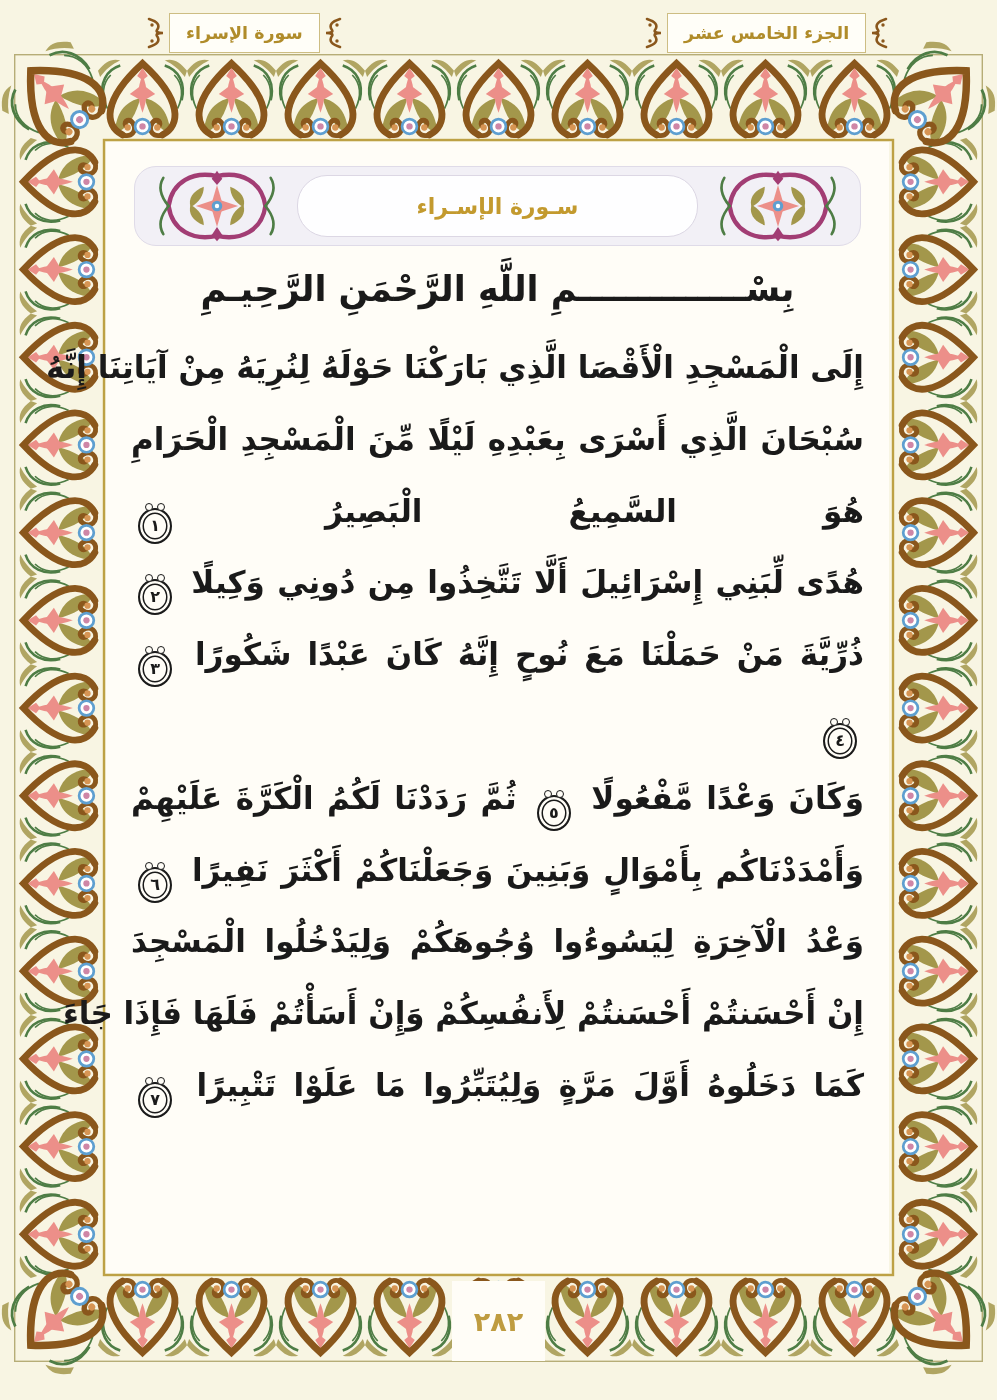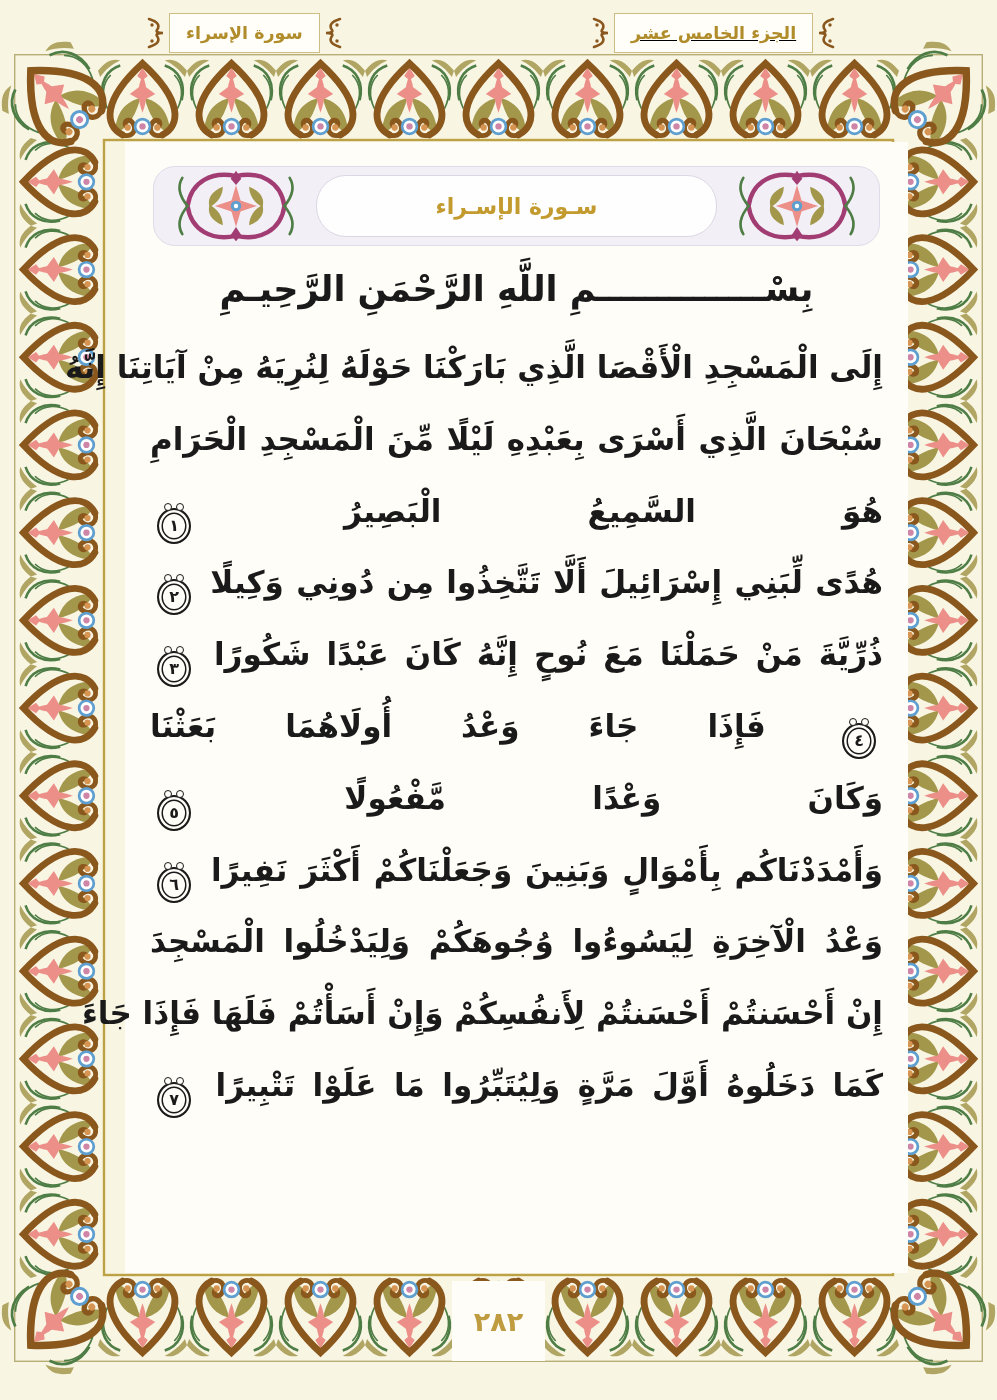--- a/index.html
+++ b/index.html
@@ -4,34 +4,34 @@
 <style>
   html,body{margin:0;padding:0;}
   body{
     width:997px;height:1400px;position:relative;overflow:hidden;
     background:var(--page-bg,#f8f5e3);
     font-family:"DejaVu Sans",sans-serif;
   }
   
   .hdr{position:absolute;top:9px;height:48px;display:flex;align-items:center;gap:3px;z-index:5;}
   .hdr-surah{left:146px;}
-  .hdr-juz{left:591px;text-decoration:underline;}
+  .hdr-juz{left:644px;}
   .hdr-box{
     border:1.3px solid #cdbd83;background:#fffef8;height:38px;
     display:flex;align-items:center;justify-content:center;
     padding:0 16px;font-size:17.5px;font-weight:bold;
     color:var(--header-gold,#b08c2a);white-space:nowrap;
   }
   .bracket{width:20px;height:32px;display:block;}
   .flip{transform:scaleX(-1);}
   
   #frame-host{position:absolute;inset:0;z-index:1;}
   
   .content{
-    position:absolute;left:125px;top:142px;width:783px;height:1131px;
+    position:absolute;left:106px;top:142px;width:783px;height:1131px;
     background:var(--content-bg,#fffdf7);z-index:2;direction:rtl;
   }
   
   .banner{
     position:absolute;left:28px;right:28px;top:24px;height:80px;
     background:var(--banner-bg,#f2f0f6);
     border:1px solid var(--banner-border,#dfdbe8);
     border-radius:22px;
     display:flex;align-items:center;justify-content:space-between;
     padding:0 16px;box-sizing:border-box;
@@ -263,24 +263,24 @@
           <span class="ayah-n">١</span>
         </span></div>
       <div class="qline"><span>هُدًى لِّبَنِي إِسْرَائِيلَ أَلَّا تَتَّخِذُوا مِن دُونِي وَكِيلًا </span><span class="ayah">
           <span class="ayah-n">٢</span>
         </span></div>
       <div class="qline"><span>ذُرِّيَّةَ مَنْ حَمَلْنَا مَعَ نُوحٍ إِنَّهُ كَانَ عَبْدًا شَكُورًا </span><span class="ayah">
           <span class="ayah-n">٣</span>
         </span></div>
       <div class="qline"><span class="ayah">
           <span class="ayah-n">٤</span>
-        </span><span> فَإِذَا جَاءَ وَعْدُ أُولَاهُمَا بَعَثْنَا</span></div>
+        </span></div>
       <div class="qline"><span>وَكَانَ وَعْدًا مَّفْعُولًا </span><span class="ayah">
           <span class="ayah-n">٥</span>
-        </span></div>
+        </span><span> ثُمَّ رَدَدْنَا لَكُمُ الْكَرَّةَ عَلَيْهِمْ</span></div>
       <div class="qline"><span>وَأَمْدَدْنَاكُم بِأَمْوَالٍ وَبَنِينَ وَجَعَلْنَاكُمْ أَكْثَرَ نَفِيرًا </span><span class="ayah">
           <span class="ayah-n">٦</span>
         </span></div>
       <div class="qline"><span>وَعْدُ الْآخِرَةِ لِيَسُوءُوا وُجُوهَكُمْ وَلِيَدْخُلُوا الْمَسْجِدَ</span></div>
       <div class="qline"><span>إِنْ أَحْسَنتُمْ أَحْسَنتُمْ لِأَنفُسِكُمْ وَإِنْ أَسَأْتُمْ فَلَهَا فَإِذَا جَاءَ</span></div>
       <div class="qline"><span>كَمَا دَخَلُوهُ أَوَّلَ مَرَّةٍ وَلِيُتَبِّرُوا مَا عَلَوْا تَتْبِيرًا </span><span class="ayah">
           <span class="ayah-n">٧</span>
         </span></div>
     </div>
 </div>

